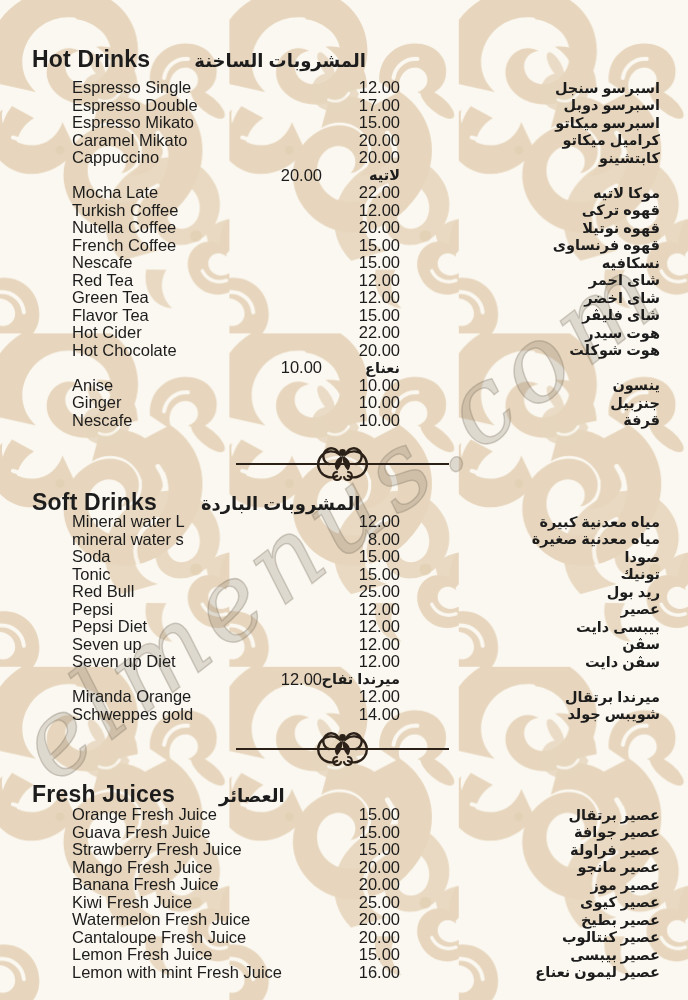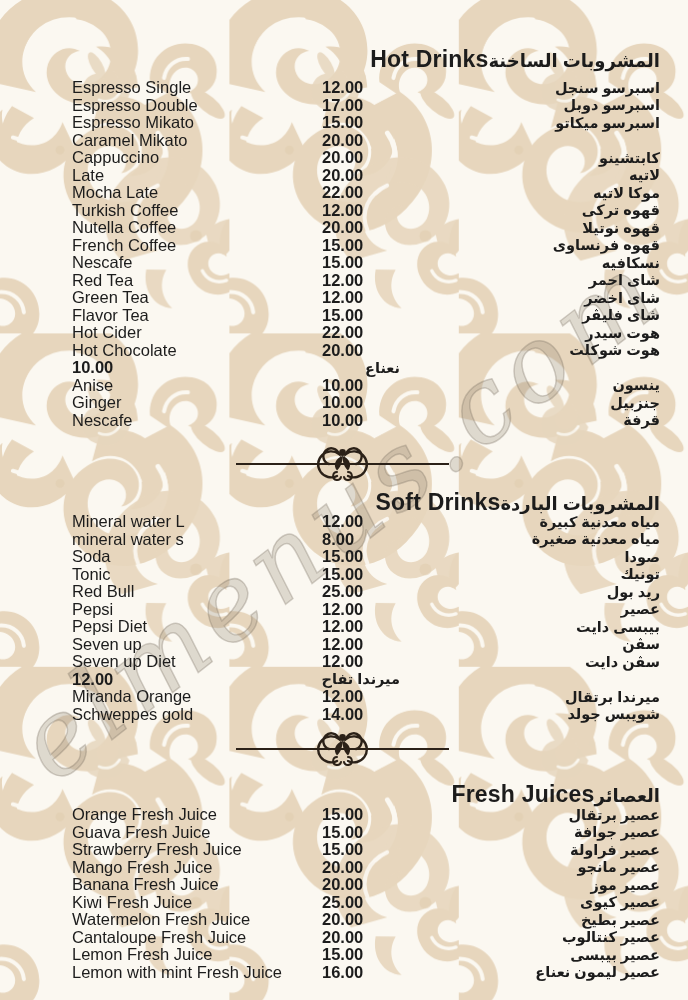--- a/index.html
+++ b/index.html
@@ -16,29 +16,29 @@
     transform:rotate(-38deg);transform-origin:center;
     font-family:"DejaVu Serif",serif;font-style:italic;
     font-size:104px;letter-spacing:8px;text-align:center;
     color:var(--wm);-webkit-text-stroke:1.5px rgba(120,110,96,0.30);
     pointer-events:none;white-space:nowrap;
   }
   .section{position:absolute;left:32px;right:28px;z-index:2;}
   #sec-hot{top:27px;}
   #sec-soft{top:470px;}
   #sec-juice{top:762px;}
-  .sec-head{display:flex;justify-content:flex-end;align-items:baseline;height:30px;}
+  .sec-head{display:flex;justify-content:flex-start;align-items:baseline;height:30px;gap:44px;}
   .title-en{font-size:23px;font-weight:700;letter-spacing:0.2px;}
   .title-ar{font-size:18px;font-weight:700;direction:rtl;margin-top:23px;}
   #sec-hot .items{margin-top:21px;}
   #sec-soft .items{margin-top:12px;}
   #sec-juice .items{margin-top:13px;}
   .row{display:grid;grid-template-columns:250px 78px 1fr;height:17.5px;align-items:center;margin-left:40px;}
   .row .en{font-size:16.5px;white-space:nowrap;}
-  .row .price{font-size:16.5px;font-weight:bold;}
+  .row .price{font-size:16.5px;text-align:right;}
   .row .ar{font-size:14.5px;font-weight:700;text-align:right;direction:rtl;white-space:nowrap;}
   .divider{position:absolute;left:235px;width:215px;height:38px;z-index:2;}
   #divider-1{top:444px;}
   #divider-2{top:729px;}
 </style>
 </head>
 <body>
 
 <div class="page">
 
@@ -99,30 +99,30 @@
 
   <div class="row">
     <span class="en">Espresso Mikato</span>
     <span class="price">15.00</span>
     <span class="ar">اسبرسو ميكاتو</span>
   </div>
 
   <div class="row">
     <span class="en">Caramel Mikato</span>
     <span class="price">20.00</span>
+    <span class="ar">كراميل ميكاتو</span>
   </div>
 
   <div class="row">
     <span class="en">Cappuccino</span>
     <span class="price">20.00</span>
     <span class="ar">كابتشينو</span>
   </div>
 
   <div class="row">
-    <span class="en">Late</span>
     <span class="price">20.00</span>
     <span class="ar">لاتيه</span>
   </div>
 
   <div class="row">
     <span class="en">Mocha Late</span>
     <span class="price">22.00</span>
     <span class="ar">موكا لاتيه</span>
   </div>
 

